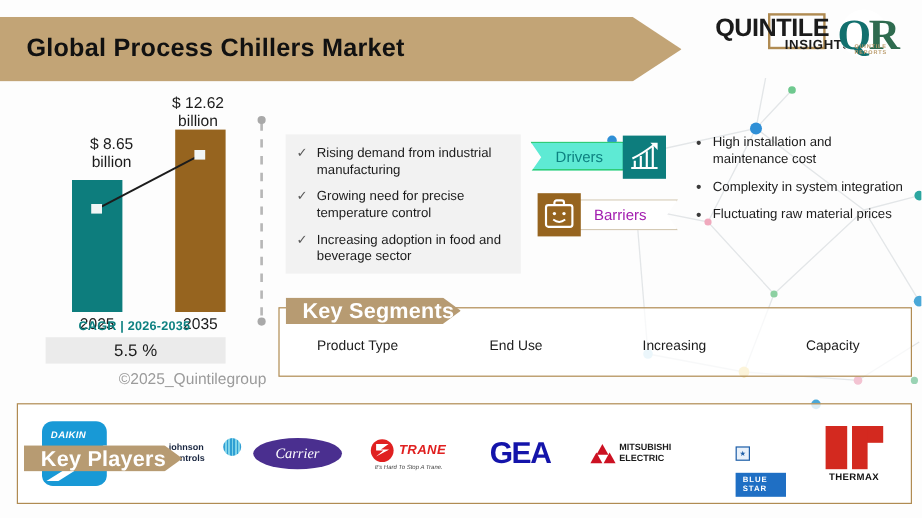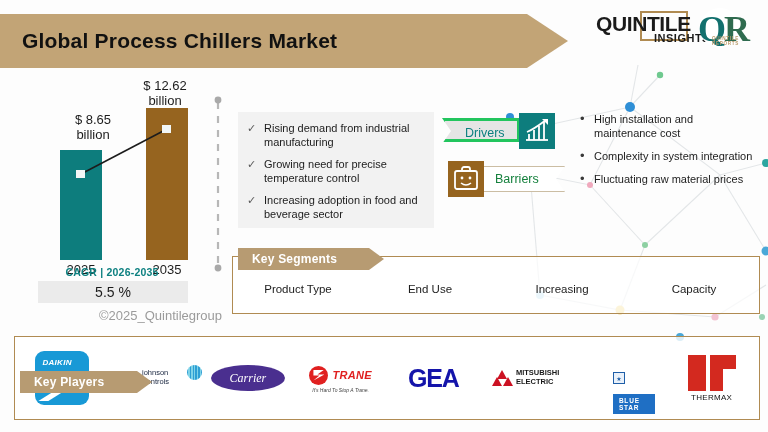--- a/index.html
+++ b/index.html
@@ -75,49 +75,49 @@
     position:absolute; left:238px; top:112px; width:196px; height:116px;
     background:#f2f2f2; z-index:2; padding:9px 8px 0 8px;
   }
   .check-item { position:relative; padding-left:18px; margin-bottom:8px;
                 font-size:11px; line-height:1.28; color:#1c1c1c; }
   .check-item .tick { position:absolute; left:1px; top:0px; font-size:11px; color:#5a5a5a; }
 
   
   .tag-drivers {
     position:absolute; left:442px; top:118px; width:78px; height:24px; z-index:4;
-    background:#e5e5e5; border:3px solid #22c55e;
+    background:#5eead4; border:1px solid #22c55e;
     clip-path: polygon(0 0, 78px 0, 78px 26px, 0 26px, 9px 13px);
   }
   .tag-drivers span { position:absolute; left:20px; top:5px; font-size:12.5px; color:#0d8080; }
   .icon-drivers { position:absolute; left:519px; top:113px; width:36px; height:36px;
                   background:#0d7d7d; z-index:5; }
   .tag-barriers {
     position:absolute; left:481px; top:166px; width:84px; height:26px; z-index:4;
     background:#ffffff; border:1px solid #cbbda3;
     clip-path: polygon(0 0, 84px 0, 75px 13px, 84px 26px, 0 26px);
   }
-  .tag-barriers span { position:absolute; left:13px; top:5px; font-size:12.5px; color:#15803d; }
+  .tag-barriers span { position:absolute; left:13px; top:5px; font-size:12.5px; color:#a21caf; }
   .icon-barriers { position:absolute; left:448px; top:161px; width:36px; height:36px;
                    background:#96641f; z-index:5; }
 
   
   .bullets { position:absolute; left:578px; top:112px; width:178px; z-index:2; }
   .bullet { position:relative; padding-left:16px; margin-bottom:9px;
             font-size:11px; line-height:1.28; color:#1c1c1c; }
   .bullet .dot { position:absolute; left:2px; top:-1px; font-size:13px; color:#3a3a3a; }
 
   
   .seg-box { position:absolute; left:232px; top:256px; width:528px; height:58px;
              border:1.4px solid #b08b52; background:rgba(255,255,255,.72); z-index:2; }
   .tab {
     position:absolute; height:22px; background:#b79b72; z-index:4;
     display:flex; align-items:center;
   }
-  .tab span { color:#ffffff; font-size:12px; font-weight:bold; padding-left:14px;
+  .tab span { color:#ffffff; font-size:18px; font-weight:bold; padding-left:14px;
               letter-spacing:.2px; }
   .tab-seg { left:238px; top:248px; width:146px;
              clip-path: polygon(0 0, 131px 0, 146px 11px, 131px 22px, 0 22px); }
   .seg-items { position:absolute; left:232px; top:283px; width:528px; height:22px;
                display:flex; z-index:3; }
   .seg-items div { flex:1; text-align:center; font-size:11.5px; color:#1c1c1c; }
 
   
   .play-box { position:absolute; left:14px; top:336px; width:746px; height:84px;
               border:1.4px solid #b08b52; background:rgba(255,255,255,.8); z-index:2; }
@@ -130,21 +130,21 @@
 
   .lg-daikin { width:54px; height:54px; background:#1899d6; border-radius:9px; position:relative;
                overflow:hidden; }
   .lg-daikin .txt { position:absolute; left:7px; top:7px; font-size:8px; font-weight:bold;
                     color:#ffffff; font-style:italic; letter-spacing:.3px; }
   .lg-daikin .slash { position:absolute; left:3px; top:20px; width:58px; height:30px;
                       background:#ffffff;
                       clip-path: polygon(0 30px, 48px 0, 58px 0, 10px 30px); }
 
   .lg-jc { text-align:center; position:relative; }
-  .lg-jc .t1 { font-size:7.5px; font-weight:normal; color:#18253f; line-height:1.15; }
+  .lg-jc .t1 { font-size:7.5px; font-weight:bold; color:#18253f; line-height:1.15; }
   .lg-jc .globe { position:absolute; left:46px; top:-4px; width:15px; height:15px;
                   border-radius:50%; background:
                   repeating-linear-gradient(90deg,#2e9fd4 0 1.4px,#7fd3e8 1.4px 2.8px); }
 
   .lg-carrier { width:74px; height:26px; border-radius:50%; background:#4a2f8f;
                 display:flex; align-items:center; justify-content:center; }
   .lg-carrier span { color:#ffffff; font-size:12px; font-style:italic;
                      font-family:"Liberation Serif", serif; }
 
   .lg-trane { text-align:center; position:relative; padding-top:2px; }
@@ -176,21 +176,21 @@
                      font-size:6px; color:#1f5fa8; }
   .lg-bluestar .bar { background:#1f6fc4; color:#ffffff; font-size:6.5px; font-weight:bold;
                       padding:3px 6px; letter-spacing:.8px; }
 
   .lg-thermax { text-align:center; }
   .lg-thermax .mark { width:48px; height:36px; margin:0 auto; position:relative; }
   .lg-thermax .mark i { position:absolute; background:#d3291f; }
   .lg-thermax .mark i:nth-child(1){ left:0;   top:0;  width:18px; height:36px; }
   .lg-thermax .mark i:nth-child(2){ left:22px;top:0;  width:26px; height:14px; }
   .lg-thermax .mark i:nth-child(3){ left:22px;top:0;  width:13px; height:36px; }
-  .lg-thermax .nm { font-size:8px; font-weight:normal; color:#111; letter-spacing:.3px;
+  .lg-thermax .nm { font-size:8px; font-weight:bold; color:#111; letter-spacing:.3px;
                     margin-top:2px; }
 </style>
 </head>
 <body>
 
 <div id="stage">
 
   <svg class="netbg" viewBox="0 0 298 290" xmlns="http://www.w3.org/2000/svg">
     <g stroke="#e3e6e8" stroke-width="1.1" fill="none">
       <path d="M40 62 L78 70 L160 52 L190 20"></path>

